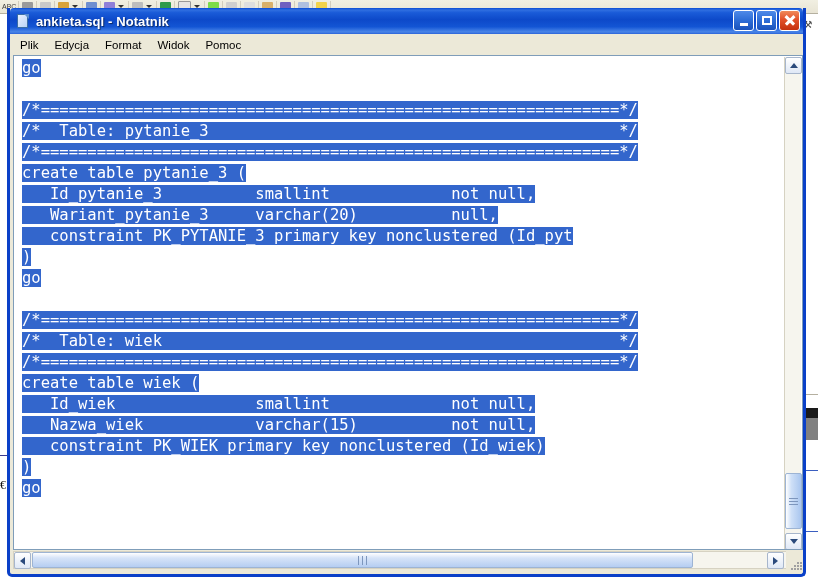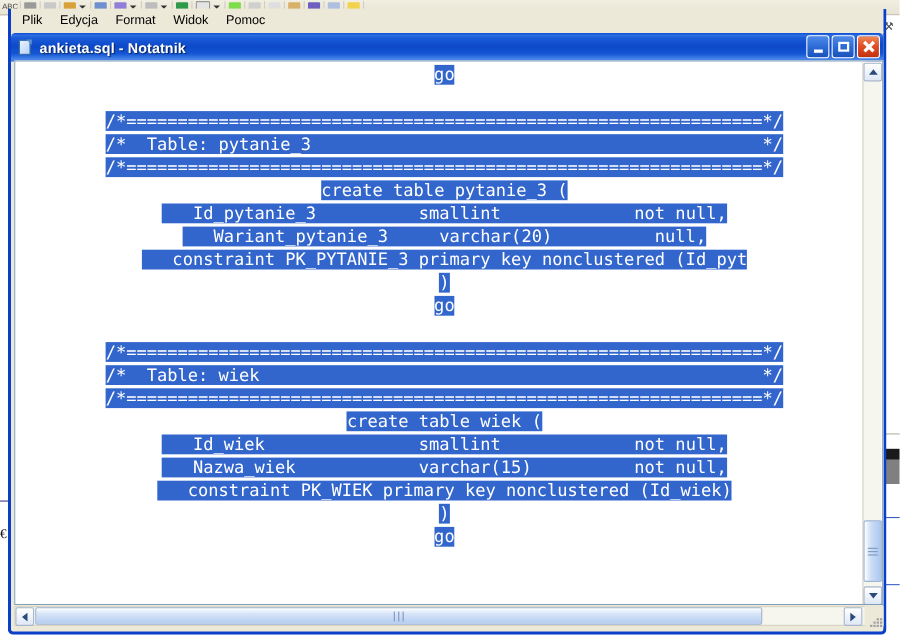--- a/index.html
+++ b/index.html
@@ -215,21 +215,20 @@
     cursor: default;
     white-space: nowrap;
   }
 
   #client {
     position: absolute;
     left: 3px; top: 47px;
     width: 790px;
     height: 516px;
     background: #ece9d8;
-    text-align: center;
   }
   #edit-frame {
     position: absolute;
     left: 0; top: 0;
     width: 790px; height: 495px;
     border: 1px solid #7f9db9;
     box-sizing: border-box;
     background: #ffffff;
     overflow: hidden;
   }
@@ -423,42 +422,42 @@
     <div id="bg-right-icon">⚒</div>
     <div id="bg-dark-band"></div>
     <div id="bg-gray-band"></div>
     <div id="bg-left-rule"></div>
     <div id="bg-left-glyph">€</div>
     <div id="bg-lower-box"></div>
   </div>
 
   <div id="notepad">
 
-    <div id="menubar">
-      <div class="menu-item">Plik</div>
-      <div class="menu-item">Edycja</div>
-      <div class="menu-item">Format</div>
-      <div class="menu-item">Widok</div>
-      <div class="menu-item">Pomoc</div>
-    </div>
-
     <div id="titlebar">
       <div id="title-icon">
         <div class="page"></div>
         <div class="fold"></div>
       </div>
       <div id="title-text">ankieta.sql - Notatnik</div>
       <div id="win-buttons">
         <div class="win-btn min"></div>
         <div class="win-btn max"></div>
         <div class="win-btn close">
           <span class="x1"></span>
             <span class="x2"></span>
         </div>
       </div>
+    </div>
+
+    <div id="menubar">
+      <div class="menu-item">Plik</div>
+      <div class="menu-item">Edycja</div>
+      <div class="menu-item">Format</div>
+      <div class="menu-item">Widok</div>
+      <div class="menu-item">Pomoc</div>
     </div>
 
     <div id="client">
       <div id="edit-frame">
         <div id="text-area"><div class="code-line"><span class="sel">go</span></div><div class="code-line">&nbsp;</div><div class="code-line"><span class="sel">/*==============================================================*/</span></div><div class="code-line"><span class="sel">/*  Table: pytanie_3                                            */</span></div><div class="code-line"><span class="sel">/*==============================================================*/</span></div><div class="code-line"><span class="sel">create table pytanie_3 (</span></div><div class="code-line"><span class="sel">   Id_pytanie_3          smallint             not null,</span></div><div class="code-line"><span class="sel">   Wariant_pytanie_3     varchar(20)          null,</span></div><div class="code-line"><span class="sel">   constraint PK_PYTANIE_3 primary key nonclustered (Id_pyt</span></div><div class="code-line"><span class="sel">)</span></div><div class="code-line"><span class="sel">go</span></div><div class="code-line">&nbsp;</div><div class="code-line"><span class="sel">/*==============================================================*/</span></div><div class="code-line"><span class="sel">/*  Table: wiek                                                 */</span></div><div class="code-line"><span class="sel">/*==============================================================*/</span></div><div class="code-line"><span class="sel">create table wiek (</span></div><div class="code-line"><span class="sel">   Id_wiek               smallint             not null,</span></div><div class="code-line"><span class="sel">   Nazwa_wiek            varchar(15)          not null,</span></div><div class="code-line"><span class="sel">   constraint PK_WIEK primary key nonclustered (Id_wiek)</span></div><div class="code-line"><span class="sel">)</span></div><div class="code-line"><span class="sel">go</span></div></div>
 
         <div id="vscroll">
           <div class="sb-btn" id="vbtn-up">
             <span class="sb-arrow up"></span>
           </div>

